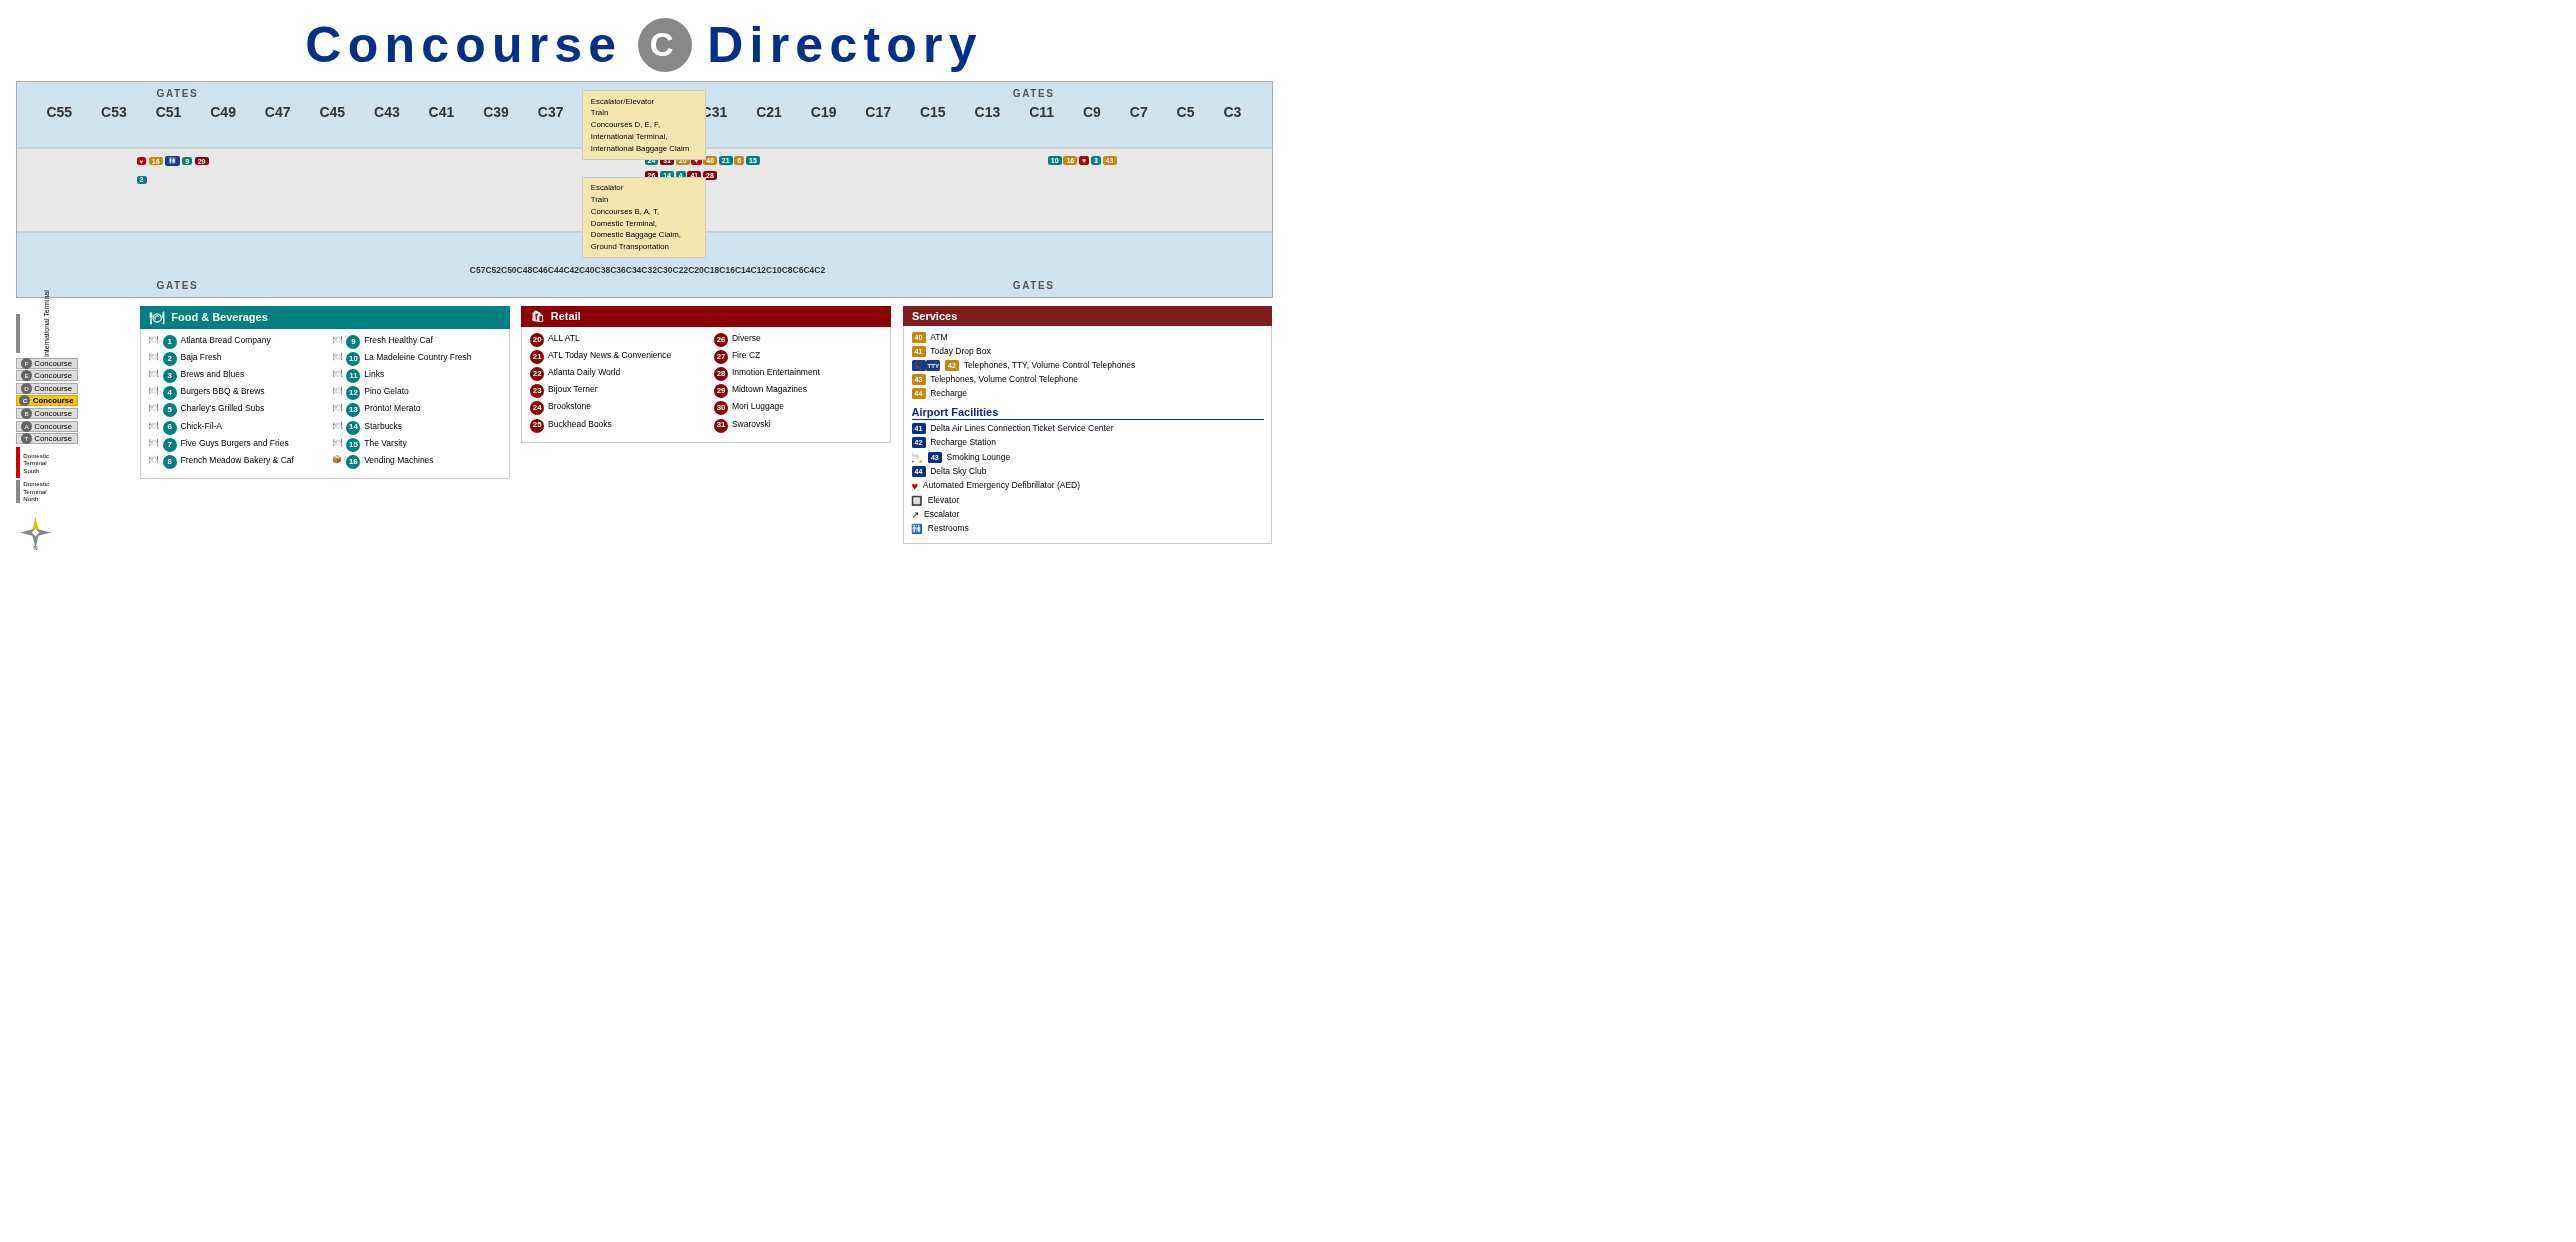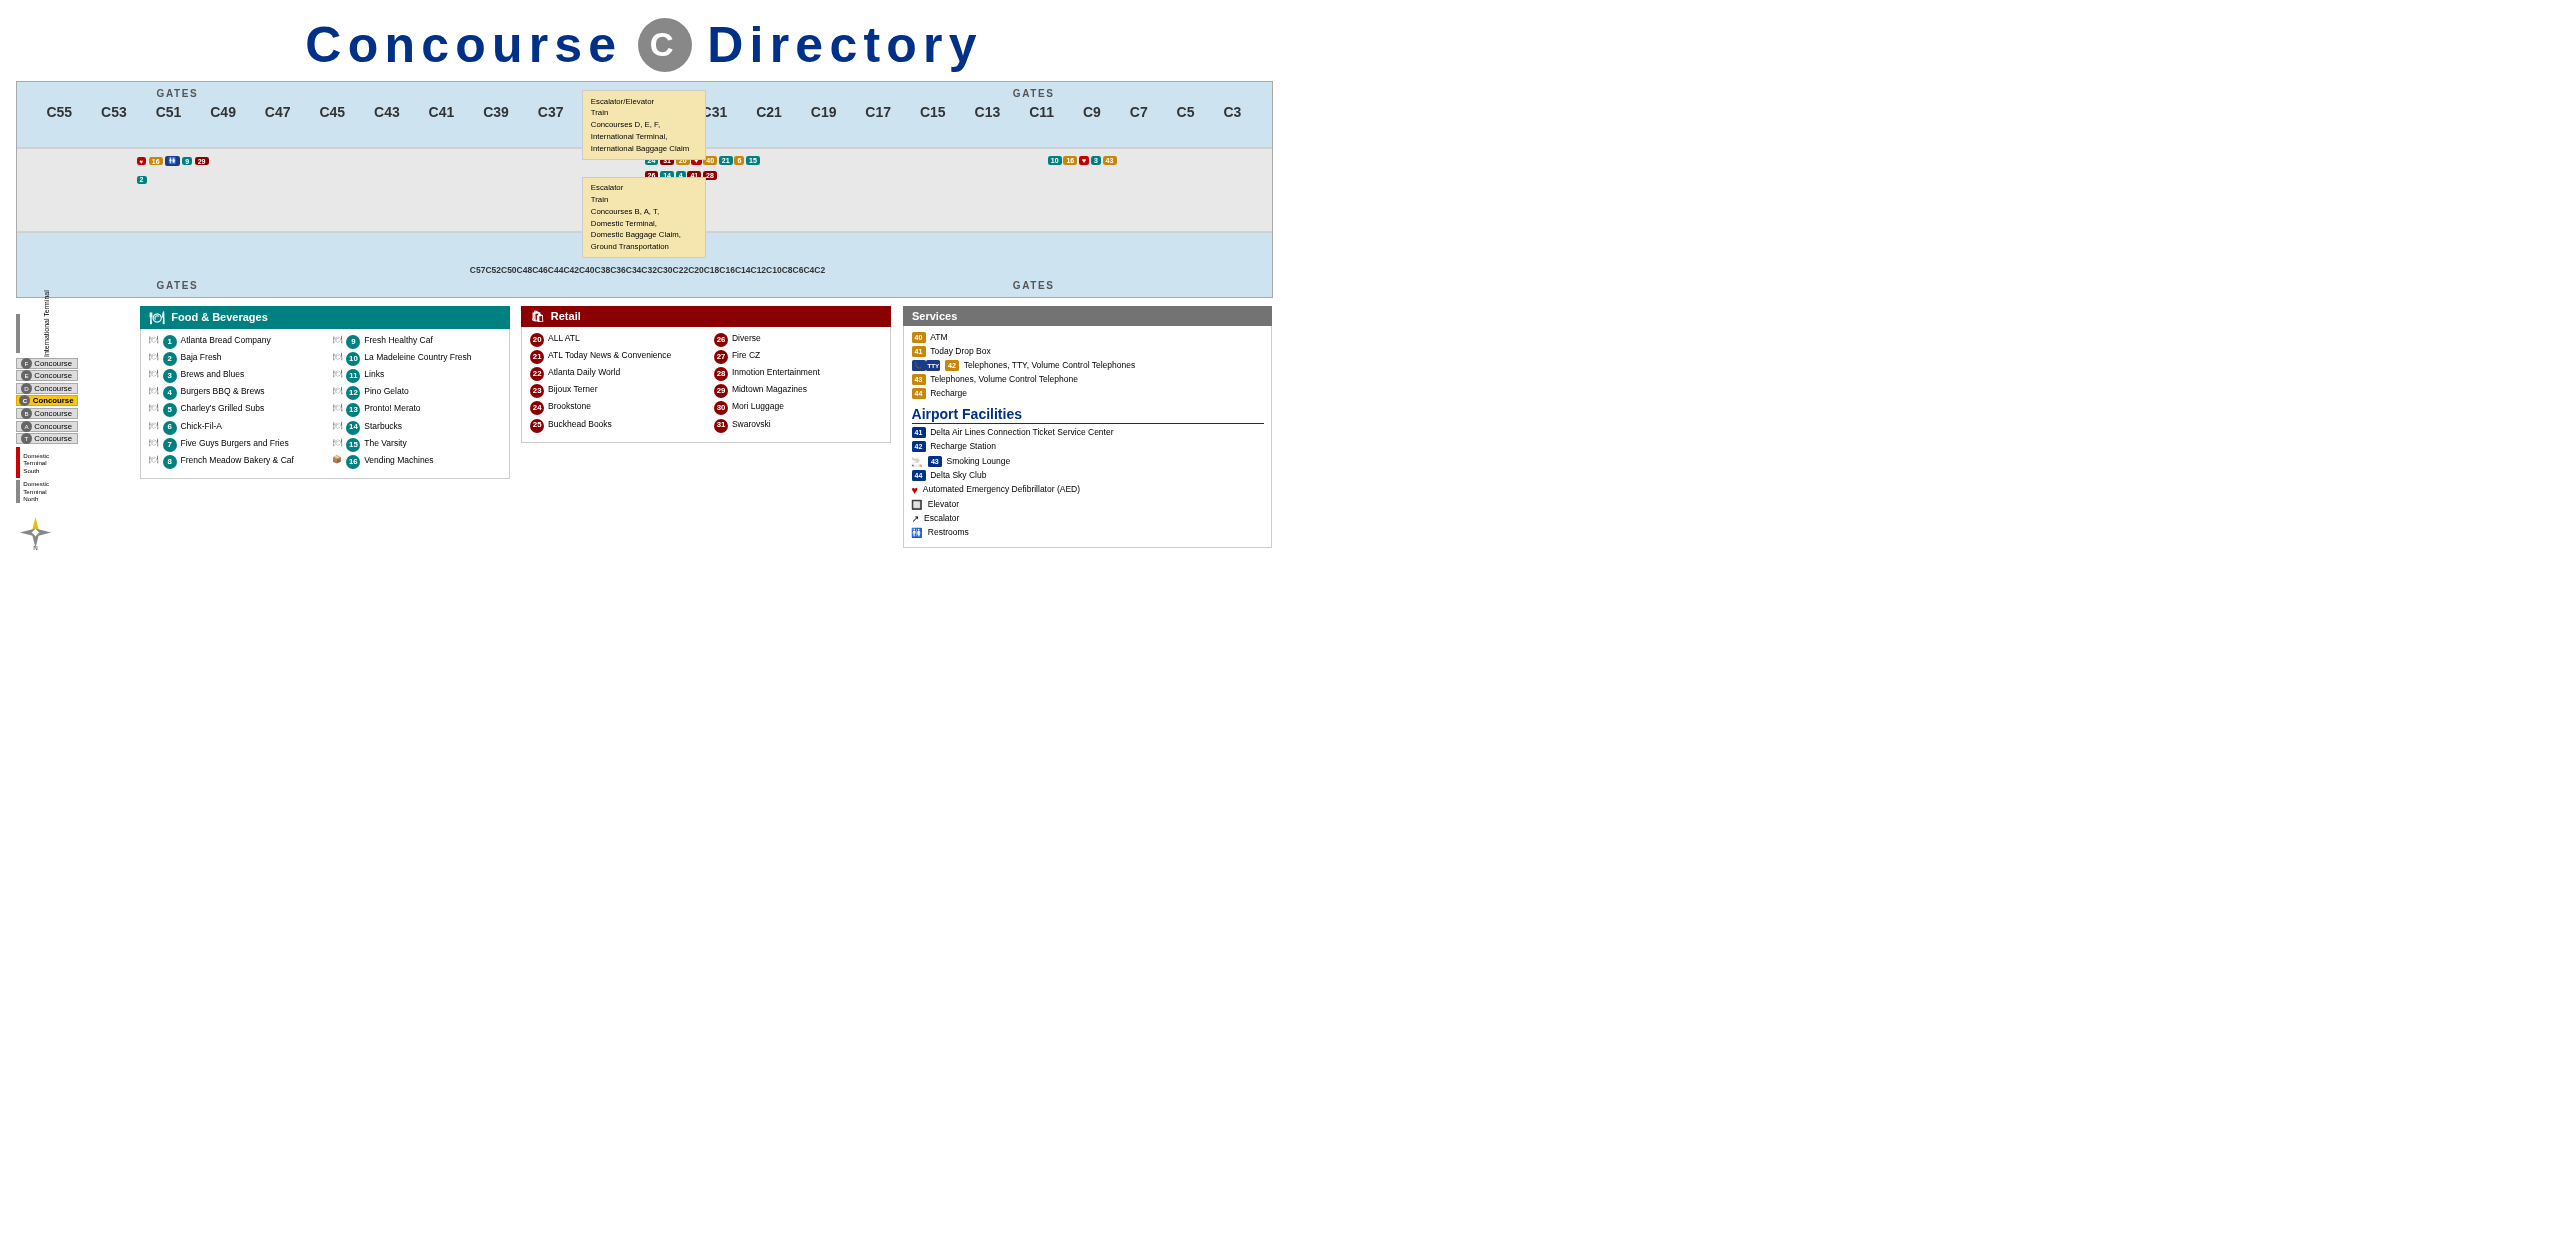--- a/index.html
+++ b/index.html
@@ -193,21 +193,21 @@
       color: white;
       font-size: 11px;
       font-weight: bold;
       padding: 3.9px 9.3px;
       display: flex;
       align-items: center;
       gap: 6.2px;
     }
     .legend-header.food { background: #008080; }
     .legend-header.retail { background: #8b0000; }
-    .legend-header.services { background: #737373; }
+    .legend-header.services { background: #7f1d1d; }
 
     .legend-body {
       border: 0.8px solid #ccc;
       border-top: none;
       padding: 6.2px 7.8px;
       background: #fff;
     }
 
     .legend-item {
       display: flex;
@@ -234,21 +234,21 @@
     .num-teal { background: #008080; }
     .num-maroon { background: #8b0000; }
 
     .legend-grid {
       display: grid;
       grid-template-columns: 1fr 1fr;
       gap: 0 15.5px;
     }
 
     .section-sub-header {
-      font-size: 14px;
+      font-size: 11px;
       font-weight: bold;
       color: #003087;
       margin: 6.2px 0 3.1px;
       border-bottom: 0.8px solid #003087;
       padding-bottom: 1.6px;
     }
 
     .map-badge {
       display: inline-flex;
       align-items: center;

